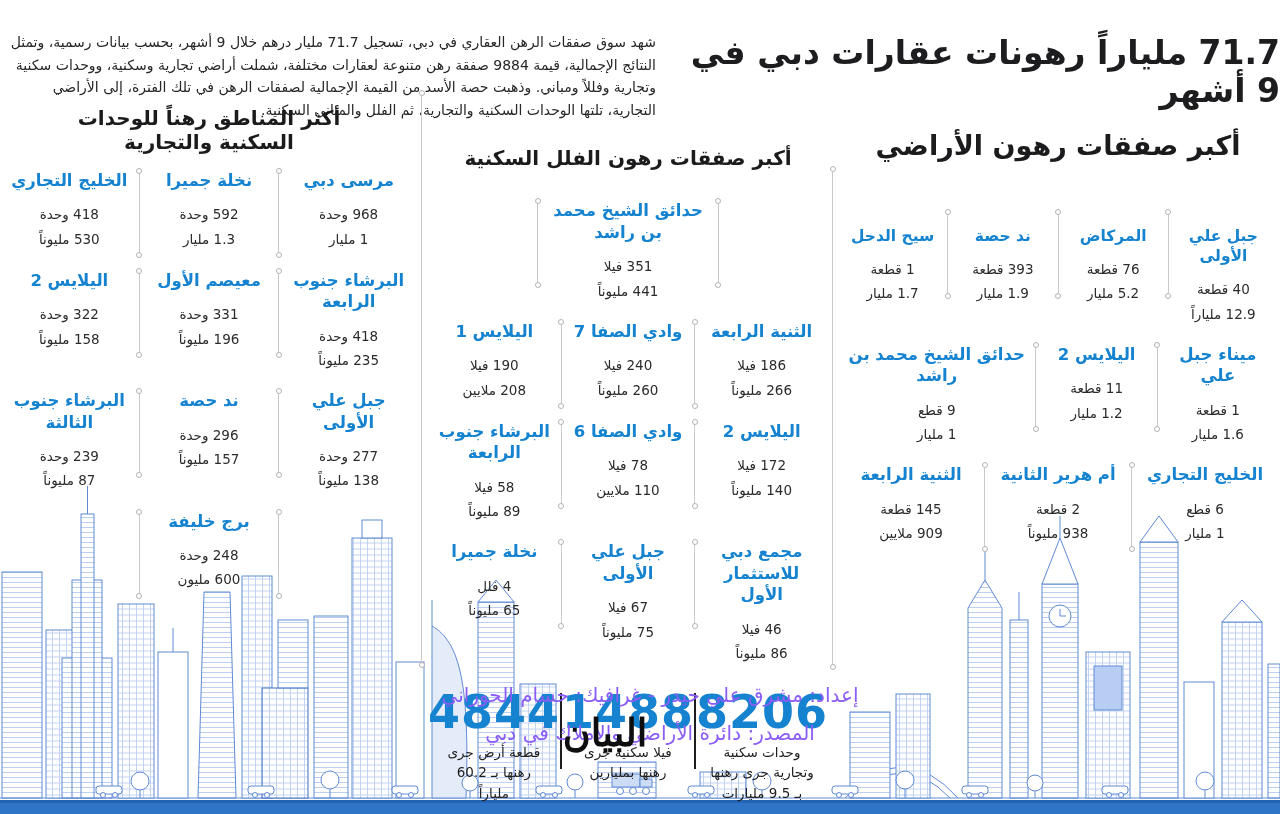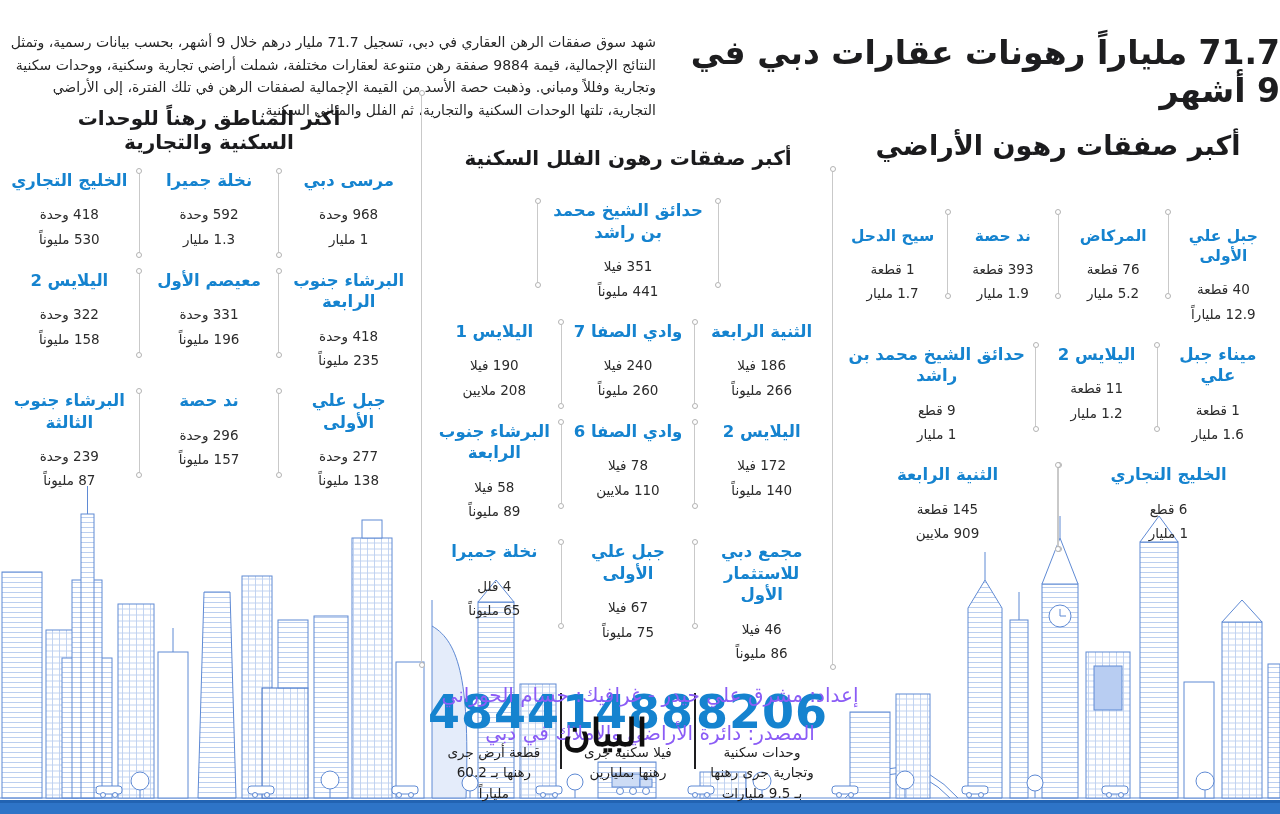--- a/index.html
+++ b/index.html
@@ -234,20 +234,31 @@
         <div class="ival">296 وحدة</div>
         <div class="ival">157 مليوناً</div>
       </div>
       <i class="vd"></i>
       <div class="item">
         <div class="iname">البرشاء جنوب الثالثة</div>
         <div class="ival">239 وحدة</div>
         <div class="ival">87 مليوناً</div>
       </div>
     </div>
+    <div class="row">
+      <div class="item ghost"></div>
+      <i class="vd"></i>
+      <div class="item">
+        <div class="iname">برج خليفة</div>
+        <div class="ival">248 وحدة</div>
+        <div class="ival">600 مليون</div>
+      </div>
+      <i class="vd"></i>
+      <div class="item ghost"></div>
+    </div>
   </section>
 
   <section class="villas" dir="rtl">
     <h2>أكبر صفقات رهون الفلل السكنية</h2>
     <div class="row">
       <div class="item ghost"></div>
       <i class="vd"></i>
       <div class="item wide">
         <div class="iname">حدائق الشيخ محمد بن راشد</div>
         <div class="ival">351 فيلا</div>
@@ -377,20 +388,25 @@
         <div class="ival">1 مليار</div>
       </div>
     </div>
     <div class="row">
       <div class="item">
         <div class="iname">الخليج التجاري</div>
         <div class="ival">6 قطع</div>
         <div class="ival">1 مليار</div>
       </div>
       <i class="vd"></i>
+      <div class="item">
+        <div class="iname">أم هرير الثانية</div>
+        <div class="ival">2 قطعة</div>
+        <div class="ival">938 مليوناً</div>
+      </div>
       <i class="vd"></i>
       <div class="item">
         <div class="iname">الثنية الرابعة</div>
         <div class="ival">145 قطعة</div>
         <div class="ival">909 ملايين</div>
       </div>
     </div>
   </section>
 
   <div class="credits">

